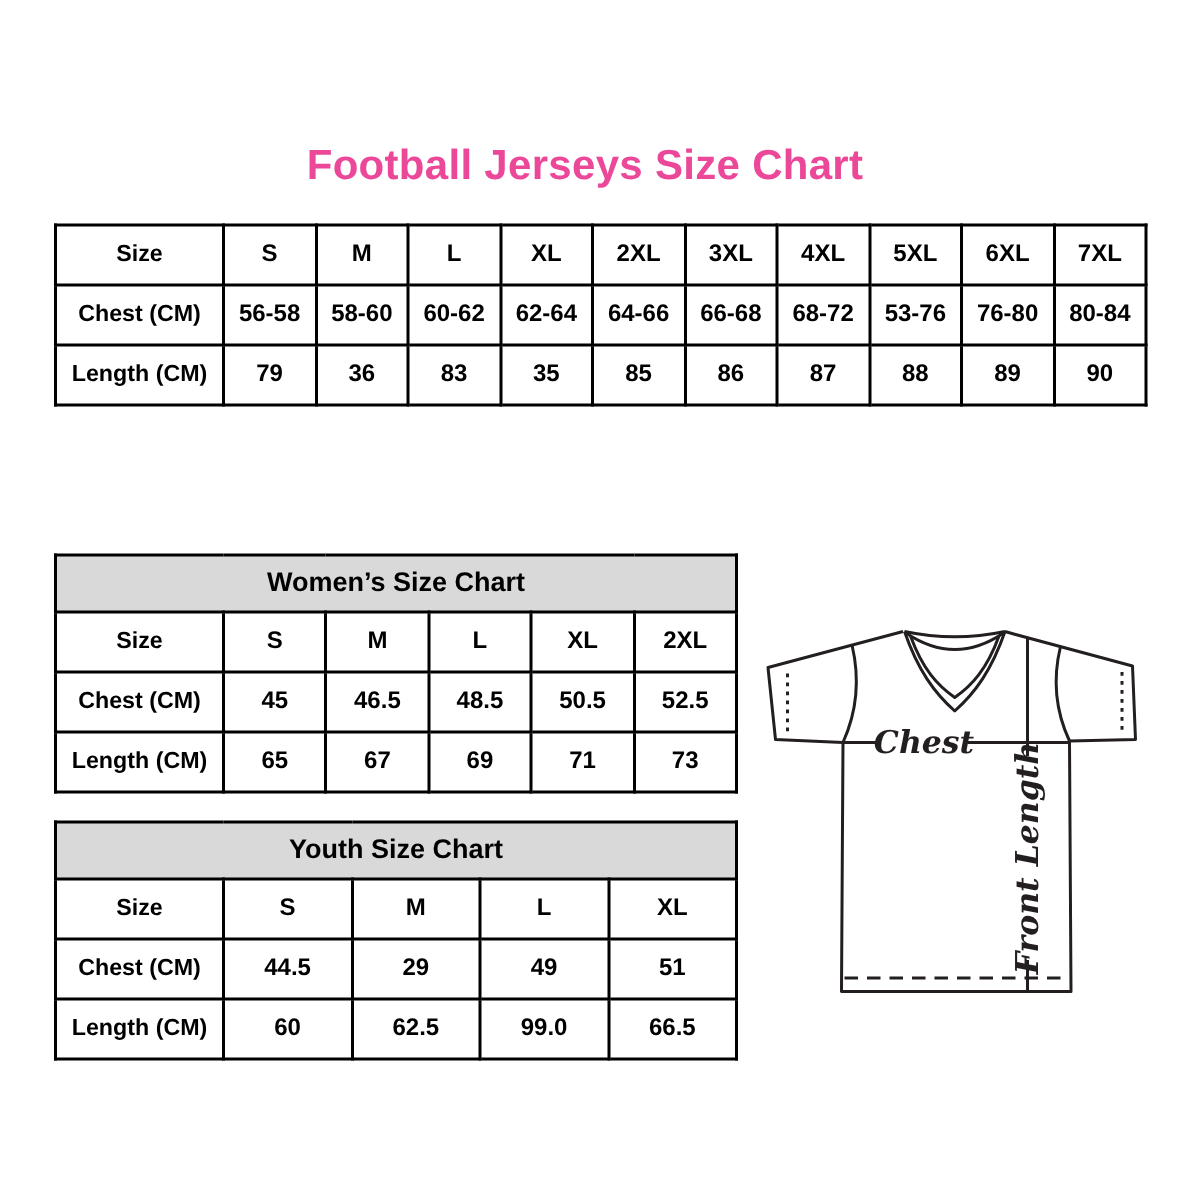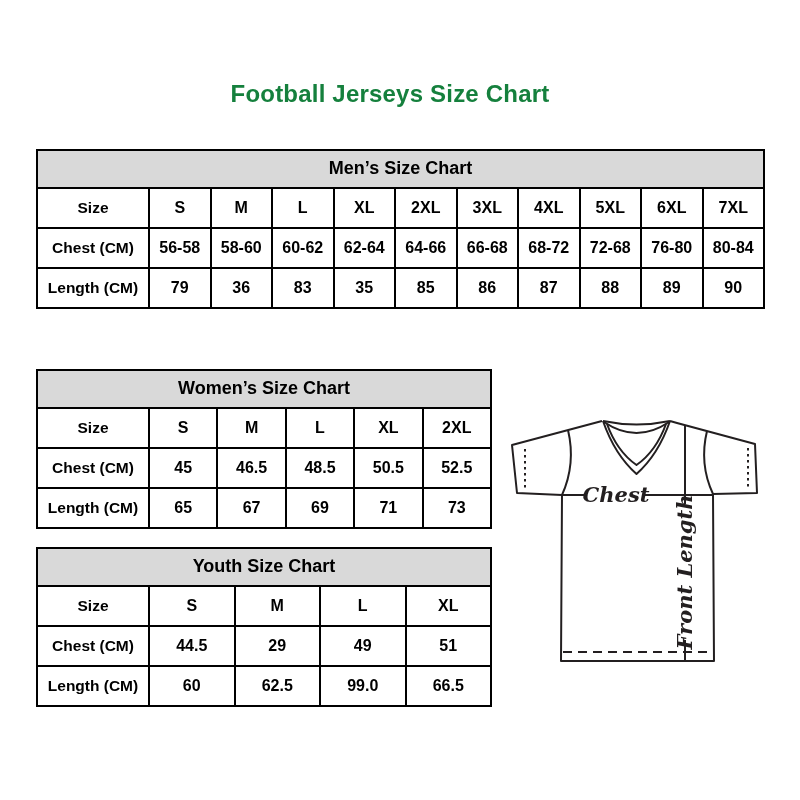--- a/index.html
+++ b/index.html
@@ -1,22 +1,22 @@
 <!DOCTYPE html>
 <html><head>
 <meta charset="utf-8">
 <style>
   html,body{margin:0;padding:0;background:#ffffff;}
   .page{
     position:relative;width:800px;height:800px;background:#ffffff;
     font-family:"Liberation Sans",sans-serif;overflow:hidden;color:#000;
   }
   .main-title{
-    position:absolute;left:0;top:81px;width:780px;margin:0;
-    text-align:center;font-size:24px;font-weight:bold;color:#15803d;
+    position:absolute;left:0;top:97px;width:780px;margin:0;
+    text-align:center;font-size:28px;font-weight:bold;color:#ec4899;
     line-height:26px;letter-spacing:0.2px;
   }
   table.size-table{
     position:absolute;border-collapse:collapse;table-layout:fixed;background:#fff;
   }
   table.size-table tr{height:40px;}
   table.size-table tr.title-row{height:38px;}
   table.size-table td{
     border:2px solid #000;text-align:center;vertical-align:middle;
     font-weight:bold;color:#000;padding:0;font-size:16px;line-height:1.1;
@@ -48,23 +48,20 @@
         <col>
         <col>
         <col>
         <col>
         <col>
         <col>
         <col>
         <col>
       </colgroup>
       <tbody>
-        <tr class="title-row">
-          <td colspan="11" class="tbl-title">Men’s Size Chart</td>
-        </tr>
         <tr>
           <td class="row-label">Size</td>
           <td>S</td>
           <td>M</td>
           <td>L</td>
           <td>XL</td>
           <td>2XL</td>
           <td>3XL</td>
           <td>4XL</td>
           <td>5XL</td>
@@ -73,21 +70,21 @@
         </tr>
         <tr>
           <td class="row-label">Chest (CM)</td>
           <td>56-58</td>
           <td>58-60</td>
           <td>60-62</td>
           <td>62-64</td>
           <td>64-66</td>
           <td>66-68</td>
           <td>68-72</td>
-          <td>72-68</td>
+          <td>53-76</td>
           <td>76-80</td>
           <td>80-84</td>
         </tr>
         <tr>
           <td class="row-label">Length (CM)</td>
           <td>79</td>
           <td>36</td>
           <td>83</td>
           <td>35</td>
           <td>85</td>

